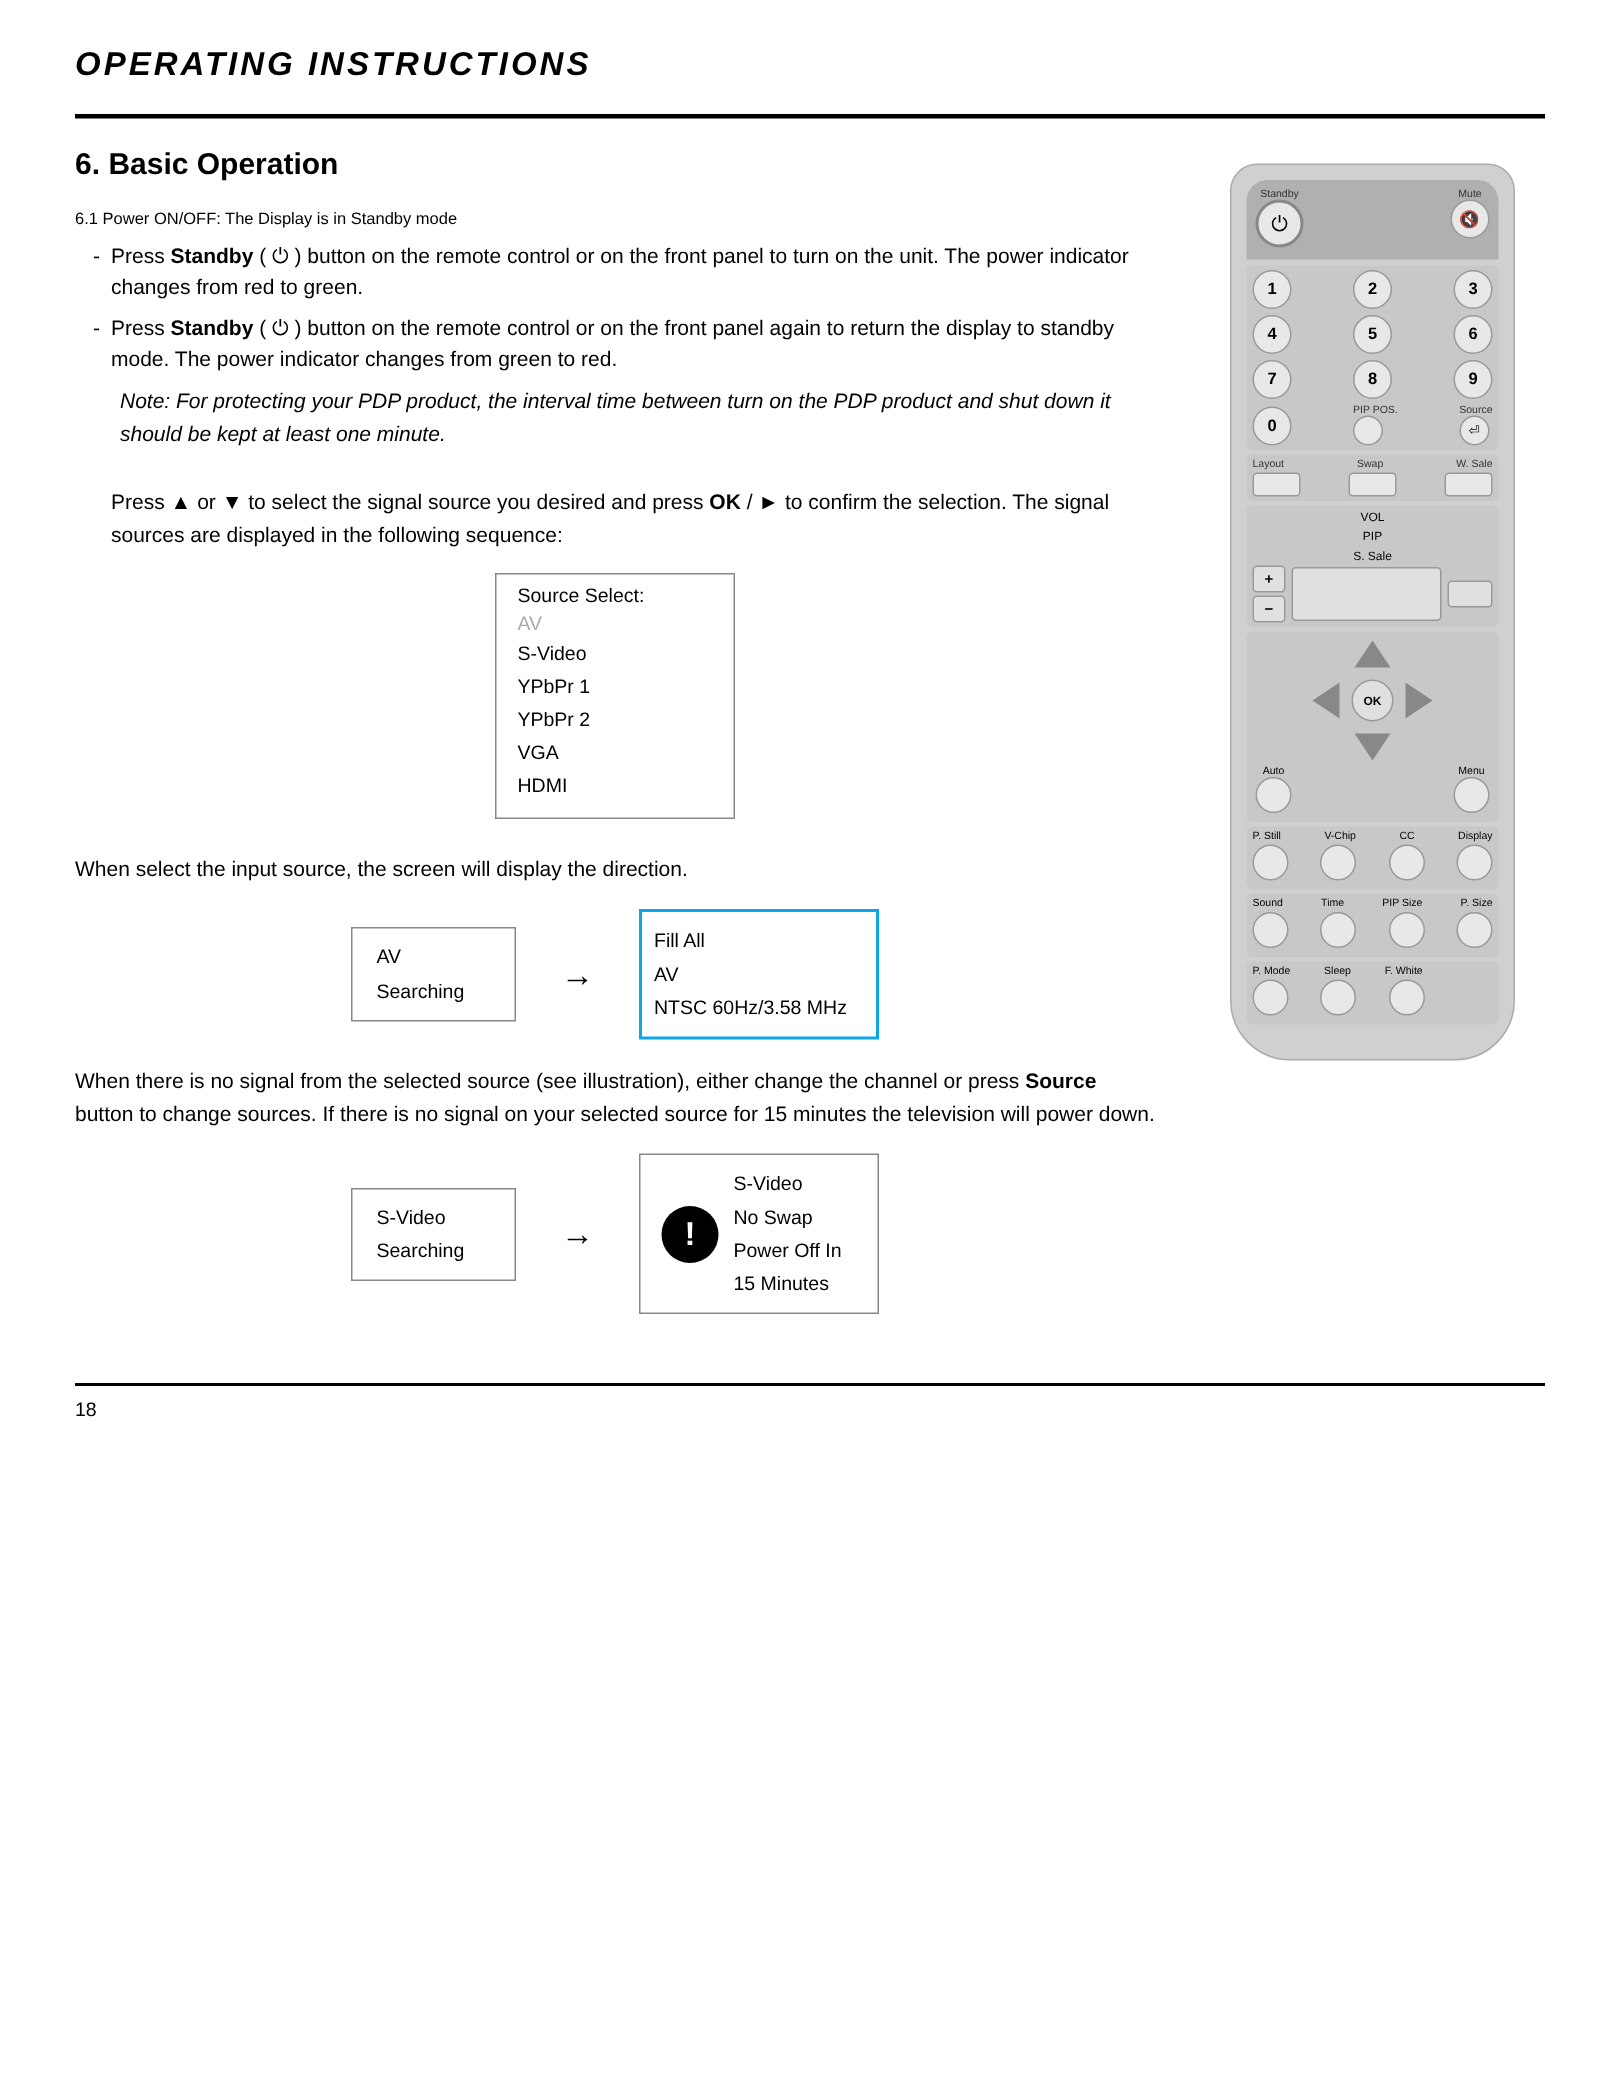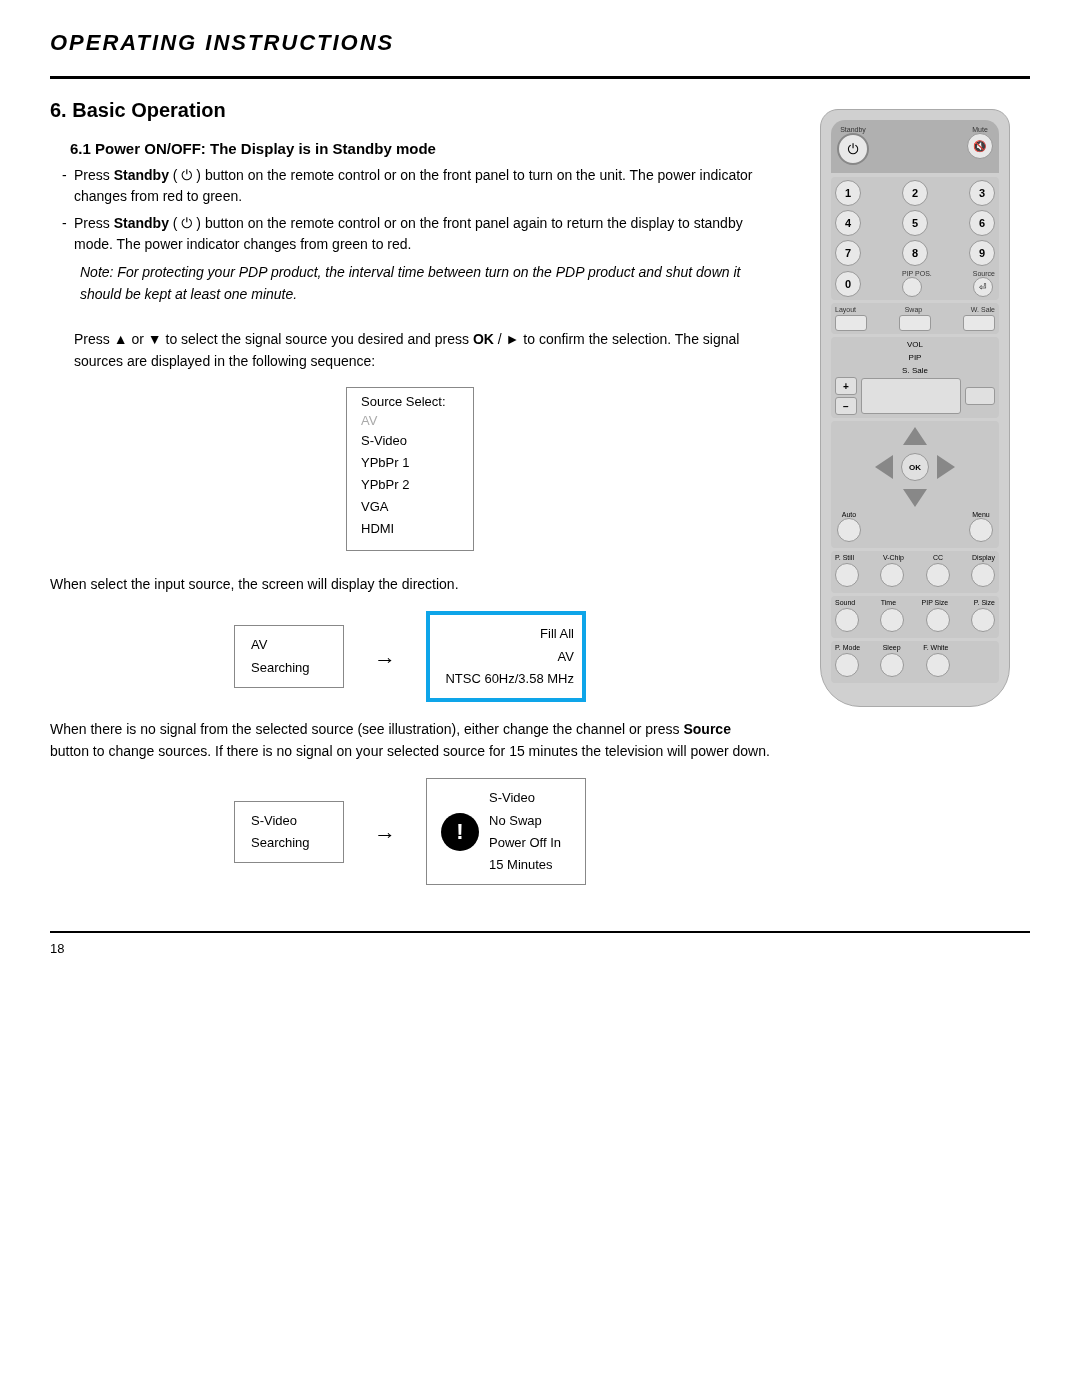--- a/index.html
+++ b/index.html
@@ -45,24 +45,23 @@
       font-size: 20px;
       font-weight: bold;
       margin-bottom: 18px;
     }
 
     
     .sub-section {
       margin-bottom: 22px;
     }
     .sub-section-title {
-      font-size: 15px;
-      font-weight: bold;
+      font-size: 11px;
+      font-weight: normal;
       margin-bottom: 8px;
-      margin-left: 20px;
     }
     .bullet-item {
       margin-left: 12px;
       margin-bottom: 6px;
       line-height: 1.5;
       position: relative;
       padding-left: 12px;
     }
     .bullet-item::before {
       content: '-';
@@ -72,21 +71,21 @@
     .note-item {
       margin-left: 30px;
       font-style: italic;
       line-height: 1.6;
       margin-bottom: 8px;
     }
 
     
     .source-select-box {
       border: 1px solid #888;
-      width: 128px;
+      width: 160px;
       margin: 14px auto;
       padding: 6px 14px 10px 14px;
     }
     .source-select-box .source-title {
       font-size: 13px;
       margin-bottom: 4px;
     }
     .source-select-box .source-av {
       color: #aaa;
       font-size: 13px;
@@ -107,24 +106,23 @@
     }
     .screen-box {
       border: 1px solid #888;
       padding: 8px 16px;
       min-width: 110px;
       text-align: left;
       font-size: 13px;
       line-height: 1.7;
     }
     .screen-box-right {
-      border: 4px solid #0ea5e9;
+      border: 2px solid #0ea5e9;
       padding: 8px 8px;
       min-width: 160px;
-      text-align: right;
       font-size: 13px;
       line-height: 1.7;
     }
     .arrow-right {
       font-size: 22px;
       color: #000;
     }
 
     
     .no-signal-right {

